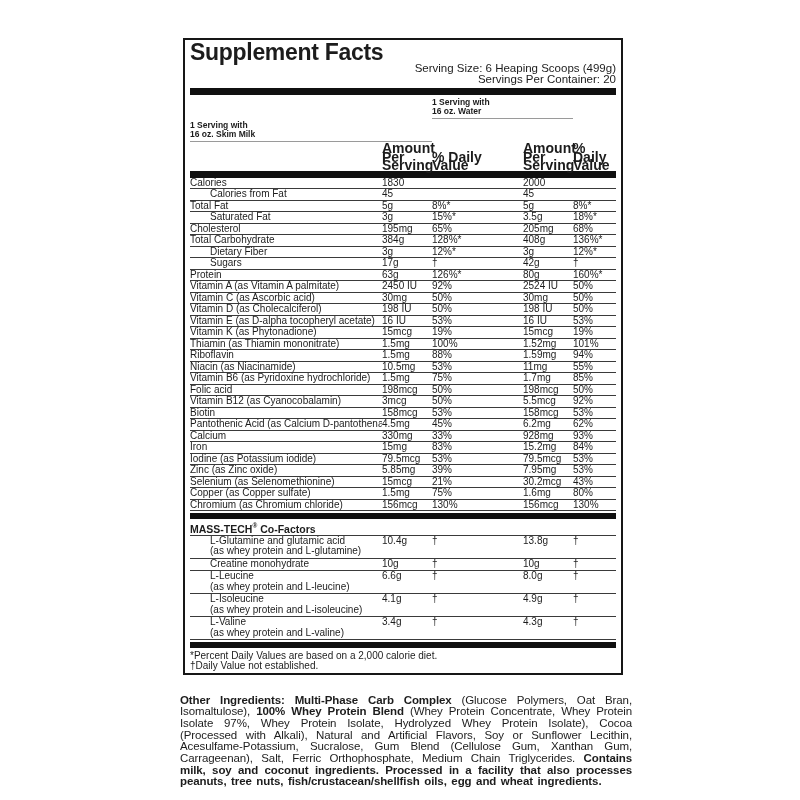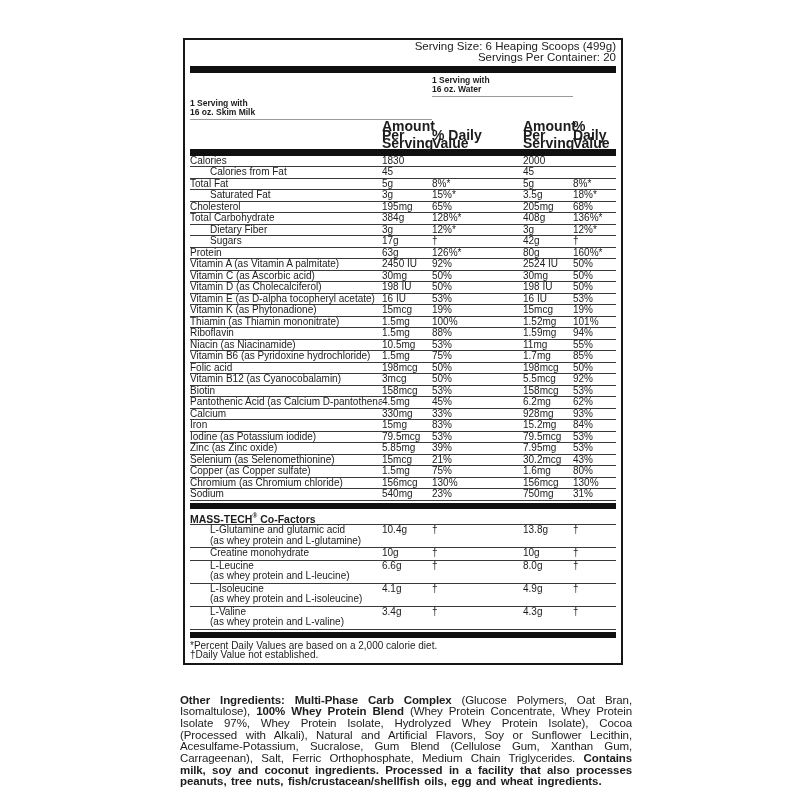--- a/index.html
+++ b/index.html
@@ -39,20 +39,21 @@
     position:absolute;left:180px;top:683px;width:452px;
     font-size:11.5px;line-height:11.7px;text-align:justify;
     letter-spacing:-0.1px;word-spacing:1.5px;
   }
   .other-par .b{font-weight:700;margin-top:32px;}
 </style>
 </head>
 <body>
 
 <div class="label-box">
+  <div class="lbl-title">Supplement Facts</div>
   <div class="serving-line">Serving Size: 6 Heaping Scoops (499g)</div>
   <div class="serving-line">Servings Per Container: 20</div>
 
   <div class="bar b1"></div>
 
   <div class="grid ghead">
     <div class="gcell gname"></div>
     <div class="gcell">
       <div>1 Serving with</div>
       <div>16 oz. Water</div>
@@ -284,27 +285,20 @@
         <div class="c">1.6mg</div>
         <div class="c">80%</div>
       </div>
       <div class="grid trow">
         <div class="c">Chromium (as Chromium chloride)</div>
         <div class="c">156mcg</div>
         <div class="c">130%</div>
         <div class="c">156mcg</div>
         <div class="c">130%</div>
       </div>
-      <div class="grid trow">
-        <div class="c">Sodium</div>
-        <div class="c">540mg</div>
-        <div class="c">23%</div>
-        <div class="c">750mg</div>
-        <div class="c">31%</div>
-      </div>
     </div>
 
   <div class="bar sec"></div>
 
   <div class="cof-hdr"><span>MASS-TECH</span><span class="reg">®</span><span> Co-Factors</span></div>
 
   <div id="cof-rows">
       <div class="grid cofrow">
         <div class="c nm">
           <div class="">L-Glutamine and glutamic acid</div>

